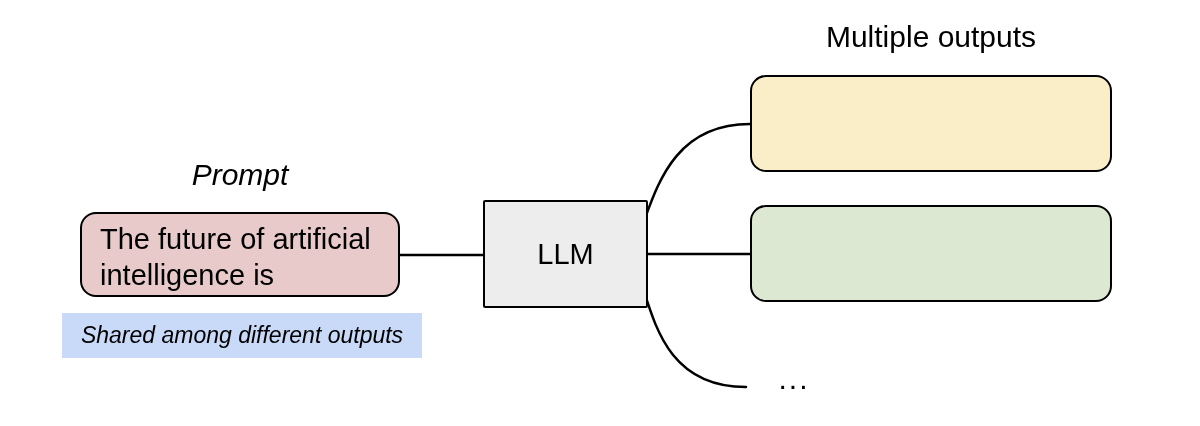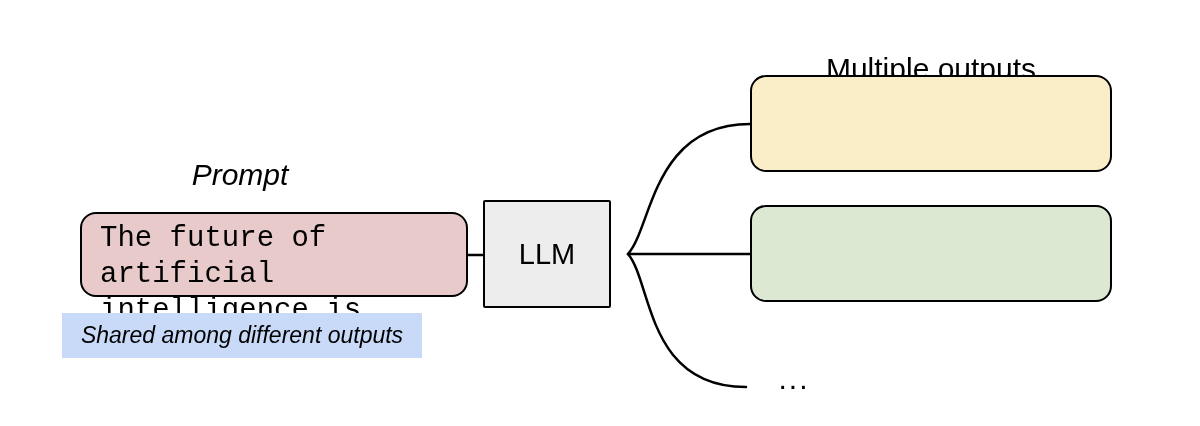--- a/index.html
+++ b/index.html
@@ -29,49 +29,49 @@
     line-height: 34px;
     text-align: center;
     white-space: nowrap;
   }
   .node {
     border: 2.5px solid #000000;
     border-radius: 16px;
   }
   .prompt-box {
     left: 80px; top: 212px;
-    width: 388px; height: 85px; font-family: Liberation Mono, monospace;
+    width: 320px; height: 85px;
   }
   .prompt-text {
     padding: 7px 18px;
     font-size: 29px;
     line-height: 36px;
   }
   .prompt-title { left: 80px; top: 158px; width: 320px; font-style: italic; }
   .note-box {
     left: 62px; top: 313px;
     width: 360px; height: 45px;
     display: flex;
     align-items: center;
     justify-content: center;
     font-style: italic;
     font-size: 23px;
     white-space: nowrap;
   }
   .llm-box {
     left: 483px; top: 200px;
-    width: 128px; height: 108px;
+    width: 165px; height: 108px;
     border: 2.5px solid #000000;
     border-radius: 2px;
     display: flex;
     align-items: center;
     justify-content: center;
     font-size: 29px;
   }
-  .outputs-title { left: 750px; top: 20px; width: 362px; margin-top: 32px; }
+  .outputs-title { left: 750px; top: 20px; width: 362px; }
   .output-box-1 { left: 750px; top: 75px;  width: 362px; height: 97px; }
   .output-box-2 { left: 750px; top: 205px; width: 362px; height: 97px; }
   .ellipsis {
     left: 762px; top: 362px;
     width: 64px;
     font-size: 30px;
     line-height: 34px;
     text-align: center;
     letter-spacing: 2px;
   }

